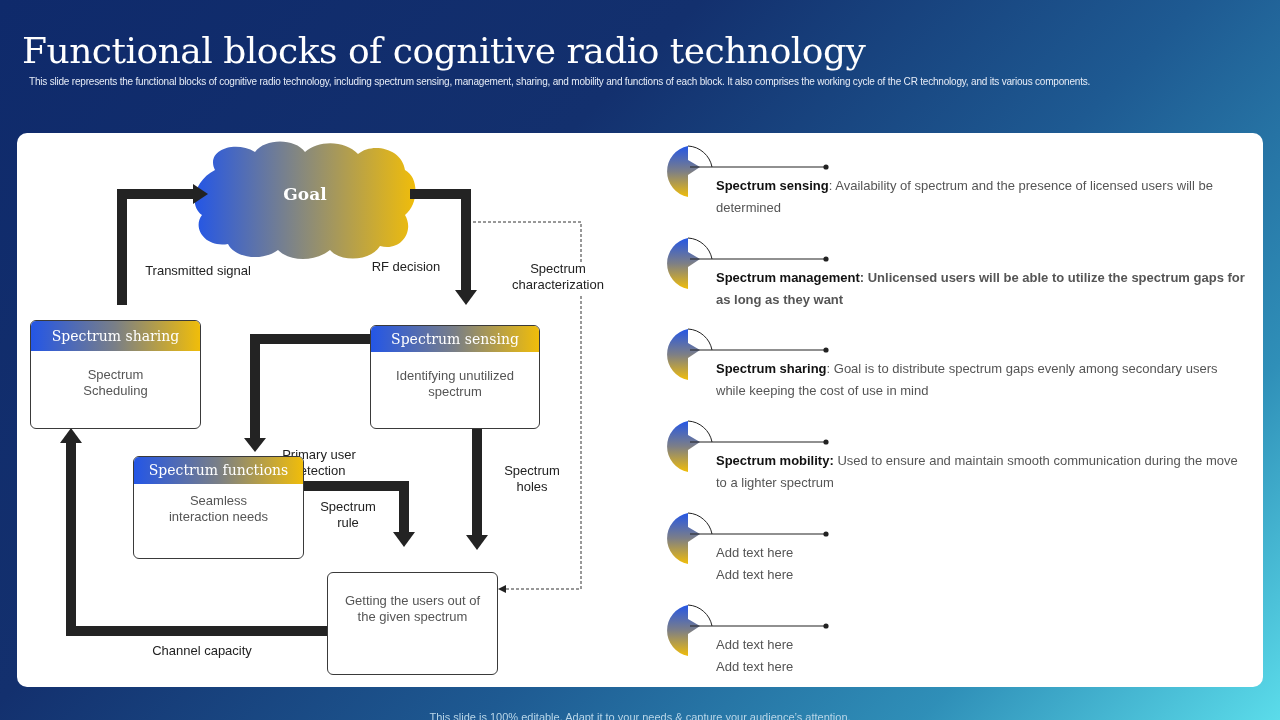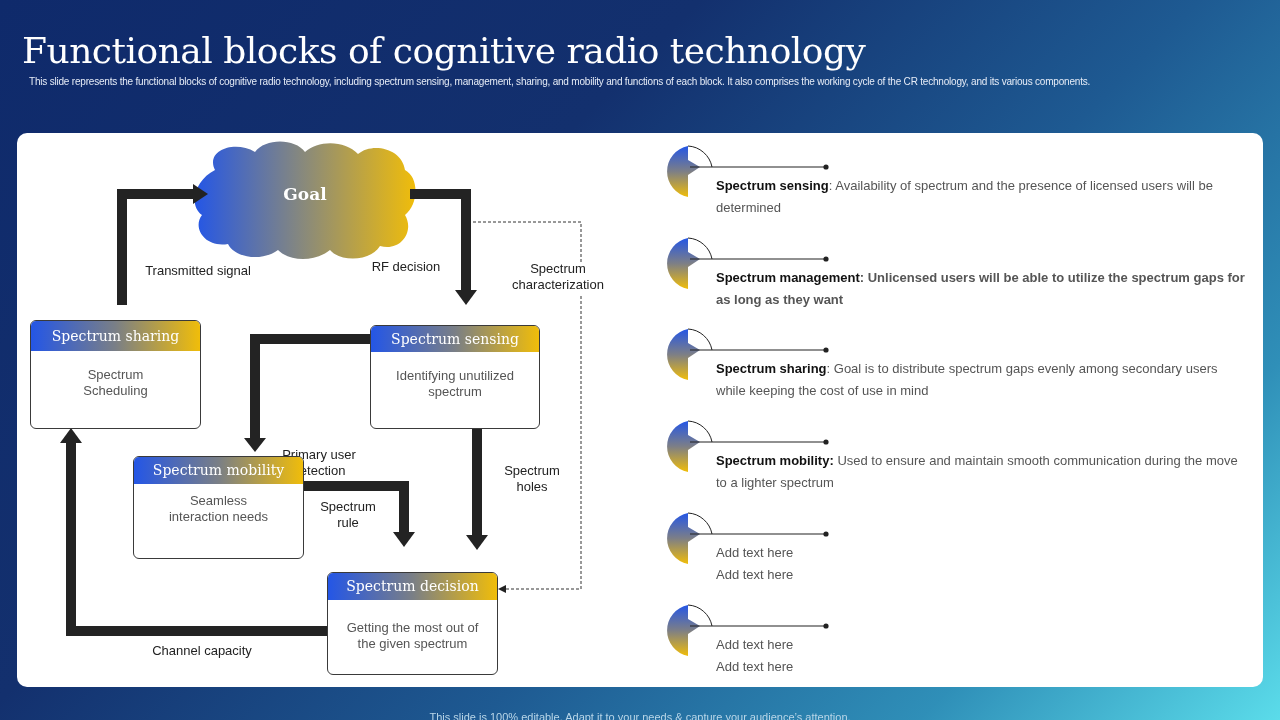--- a/index.html
+++ b/index.html
@@ -137,31 +137,30 @@
 
 <div class="block" style="left:370px;top:325px;width:170px;height:104px;">
   <div class="block-head" style="height:26px;line-height:26px;">Spectrum sensing</div>
   <div class="block-body" style="">
     <div>Identifying unutilized</div>
     <div>spectrum</div>
   </div>
 </div>
 
 <div class="block" style="left:133px;top:456px;width:171px;height:103px;">
-  <div class="block-head" style="height:27px;line-height:27px;">Spectrum mobility</div>
+  <div class="block-head" style="height:27px;line-height:27px;">Spectrum functions</div>
   <div class="block-body" style="padding-top:9px;">
     <div>Seamless</div>
     <div>interaction needs</div>
   </div>
 </div>
 
 <div class="block" style="left:327px;top:572px;width:171px;height:103px;">
-  <div class="block-head" style="height:27px;line-height:27px;">Spectrum decision</div>
   <div class="block-body" style="padding-top:20px;">
-    <div>Getting the most out of</div>
+    <div>Getting the users out of</div>
     <div>the given  spectrum</div>
   </div>
 </div>
 
 <div>
   <div class="item" style="top:145px;">
     <svg width="180" height="60">
       <defs>
           <linearGradient id="hg0" x1="0" x2="0" y1="0" y2="1">
             <stop offset="0" stop-color="#2456e6"></stop>

